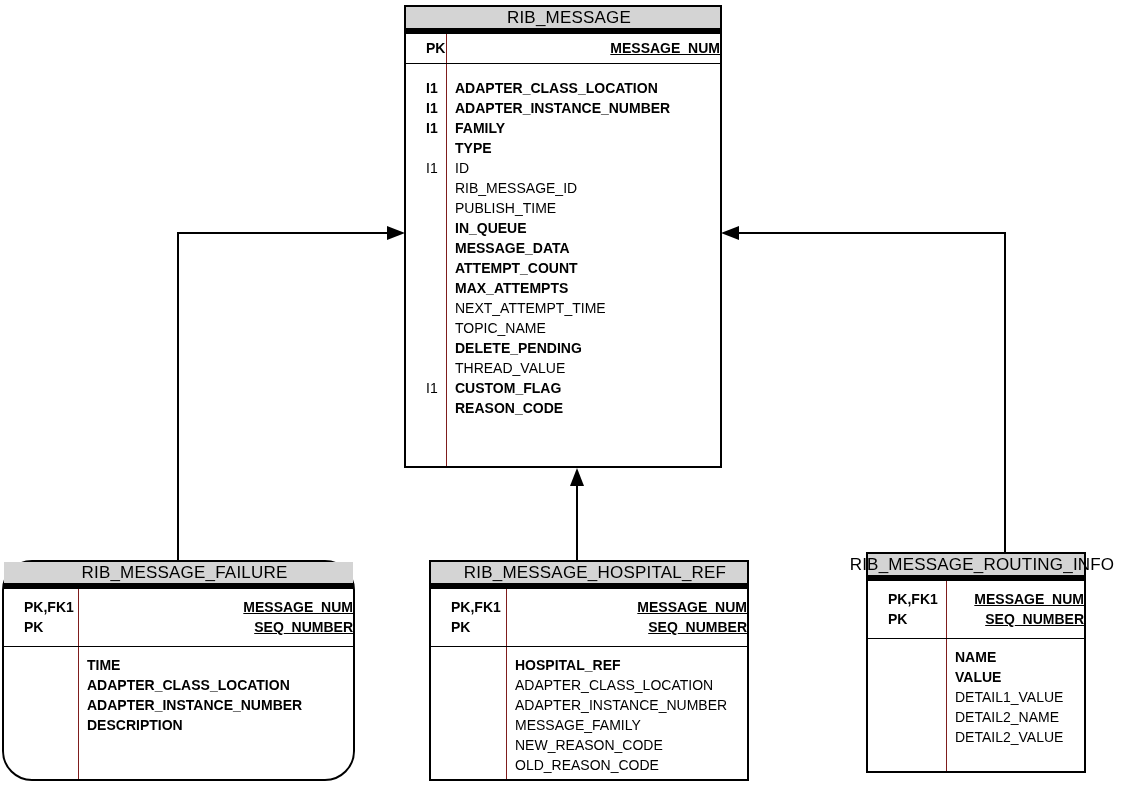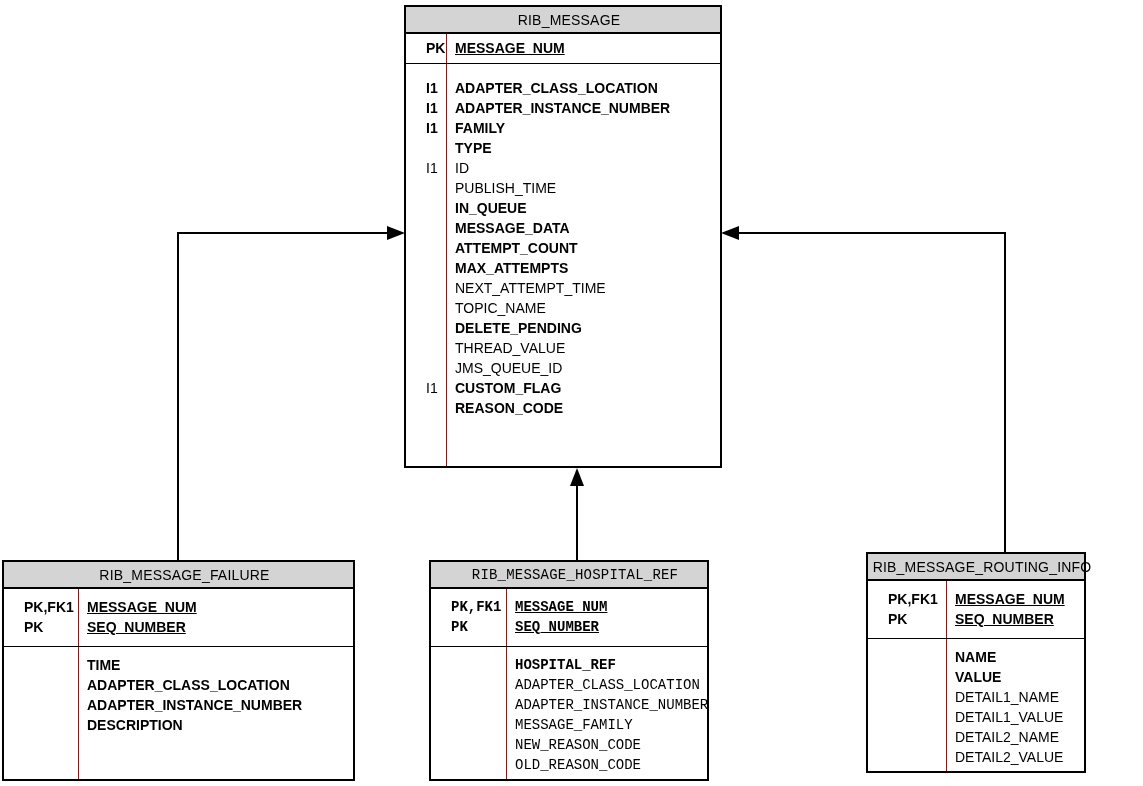--- a/index.html
+++ b/index.html
@@ -6,42 +6,42 @@
   body{font-family:"Liberation Sans", sans-serif;color:#000;}
   .canvas{position:relative;width:1143px;height:786px;background:#fff;overflow:hidden;}
   svg.conn{position:absolute;left:0;top:0;z-index:1;}
   .er-table{
     position:absolute;z-index:2;background:#fff;border:2px solid #000;
     box-sizing:border-box;display:flex;flex-direction:column;font-size:14px;
     --pk-pad:4px;--body-pad:14px;
   }
   .er-table.small{--pk-pad:8px;--body-pad:8px;}
   .hdr{
-    flex:0 0 auto;height:27px;box-sizing:border-box;border-bottom:2px solid #000000;
+    flex:0 0 auto;height:27px;box-sizing:border-box;border-bottom:6px solid #000000;
     display:flex;align-items:center;justify-content:center;
-    background:#d4d4d4;font-size:14px;letter-spacing:0.2px;white-space:nowrap;padding-left:12px;
+    background:#d4d4d4;font-size:17px;letter-spacing:0.2px;white-space:nowrap;padding-left:12px;
   }
   .sec{display:flex;box-sizing:border-box;align-items:stretch;}
   .sec.pk{flex:0 0 auto;border-bottom:1px solid #000;}
   #t0 .sec.pk{height:30px;}
   .small .sec.pk{height:58px;}
   .sec.body{flex:1 1 auto;}
   .keycol{flex:0 0 auto;box-sizing:border-box;border-right:1px solid #7f1d1d;padding-left:20px;}
   .namecol{flex:1 1 auto;box-sizing:border-box;padding-left:8px;overflow:hidden;}
   .sec.pk .keycol,.sec.pk .namecol{padding-top:var(--pk-pad);}
   .sec.body .keycol,.sec.body .namecol{padding-top:var(--body-pad);}
   .ln{height:20px;line-height:20px;white-space:nowrap;}
   .b{font-weight:bold;}
-  .u{text-decoration:underline;}
+  .u{text-decoration:underline;text-align:right;}
   
   #t0{left:404px;top:5px;width:318px;height:463px;}
   #t0 .keycol{width:41px;}
-  #t1{left:2px;top:560px;width:353px;height:221px;}
+  #t1{left:2px;top:560px;width:353px;height:221px;border-radius:30px;}
   #t1 .keycol{width:75px;}
-  #t2{left:429px;top:560px;width:280px;height:221px;font-family:Liberation Mono, monospace;}
+  #t2{left:429px;top:560px;width:320px;height:221px;}
   #t2 .keycol{width:76px;}
   #t3{left:866px;top:552px;width:220px;height:221px;}
   #t3 .keycol{width:79px;}
 </style>
 </head>
 <body>
 
 <div class="canvas">
 
   <svg class="conn" width="1143" height="786" viewBox="0 0 1143 786">
@@ -87,30 +87,30 @@
           <div class="ln key b">&nbsp;</div>
           <div class="ln key">&nbsp;</div>
           <div class="ln key b">&nbsp;</div>
         </div>
         <div class="namecol">
           <div class="ln name b">ADAPTER_CLASS_LOCATION</div>
           <div class="ln name b">ADAPTER_INSTANCE_NUMBER</div>
           <div class="ln name b">FAMILY</div>
           <div class="ln name b">TYPE</div>
           <div class="ln name">ID</div>
+          <div class="ln name">RIB_MESSAGE_ID</div>
           <div class="ln name">PUBLISH_TIME</div>
           <div class="ln name b">IN_QUEUE</div>
           <div class="ln name b">MESSAGE_DATA</div>
           <div class="ln name b">ATTEMPT_COUNT</div>
           <div class="ln name b">MAX_ATTEMPTS</div>
           <div class="ln name">NEXT_ATTEMPT_TIME</div>
           <div class="ln name">TOPIC_NAME</div>
           <div class="ln name b">DELETE_PENDING</div>
           <div class="ln name">THREAD_VALUE</div>
-          <div class="ln name">JMS_QUEUE_ID</div>
           <div class="ln name b">CUSTOM_FLAG</div>
           <div class="ln name b">REASON_CODE</div>
         </div>
       </div>
     </div>
   <div class="er-table small" id="t1">
       <div class="hdr" style="background: rgb(212, 212, 212);">RIB_MESSAGE_FAILURE</div>
       <div class="sec pk">
         <div class="keycol">
           <div class="ln key b">PK,FK1</div>
@@ -186,21 +186,20 @@
           <div class="ln key b">&nbsp;</div>
           <div class="ln key b">&nbsp;</div>
           <div class="ln key">&nbsp;</div>
           <div class="ln key">&nbsp;</div>
           <div class="ln key">&nbsp;</div>
           <div class="ln key">&nbsp;</div>
         </div>
         <div class="namecol">
           <div class="ln name b">NAME</div>
           <div class="ln name b">VALUE</div>
-          <div class="ln name">DETAIL1_NAME</div>
           <div class="ln name">DETAIL1_VALUE</div>
           <div class="ln name">DETAIL2_NAME</div>
           <div class="ln name">DETAIL2_VALUE</div>
         </div>
       </div>
     </div>
 
 </div>
 
 </body></html>

